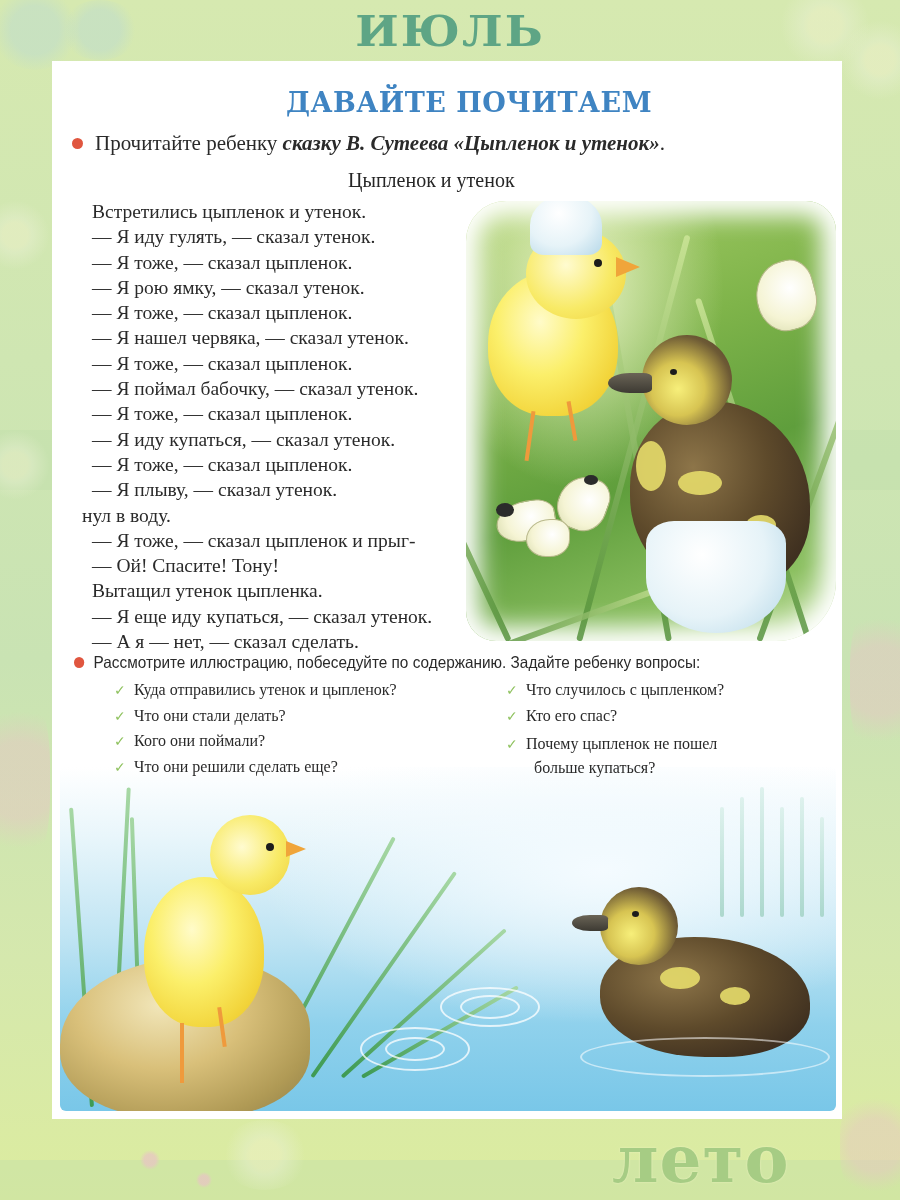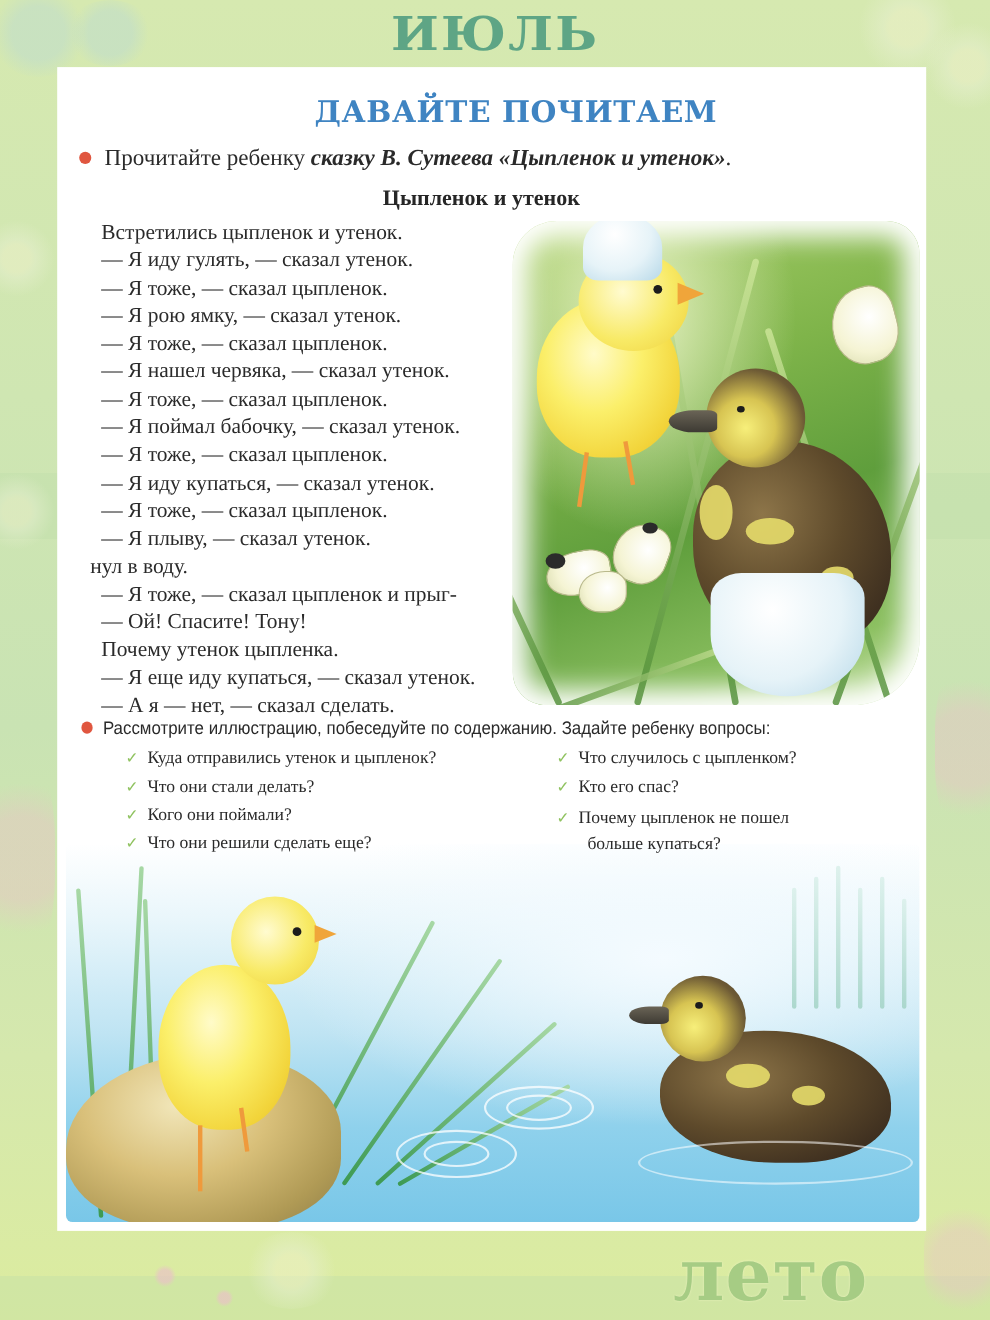--- a/index.html
+++ b/index.html
@@ -53,21 +53,21 @@
 
     .intro {
       position: absolute; top: 70px; left: 20px;
       font-size: 21px; color: #2a2a2a; white-space: nowrap;
     }
     .intro .bullet-dot { margin-right: 12px; margin-top: -3px; }
     .intro .emph { font-weight: bold; font-style: italic; }
 
     .story-title {
       position: absolute; top: 108px; left: 296px;
-      font-family: "Liberation Serif", serif; font-weight: bold;
+      font-family: "Liberation Serif", serif; font-weight: normal;
       font-size: 20px; color: #262626;
     }
 
     .story {
       position: absolute; top: 138px; left: 40px; width: 420px;
       font-family: "Liberation Serif", serif;
       font-size: 19.5px; line-height: 25.3px; color: #2a2a2a;
     }
     .story .line { white-space: nowrap; }
     .story .line.flush { margin-left: -10px; }
@@ -242,21 +242,21 @@
     <div class="line">— Я нашел червяка, — сказал утенок.</div>
     <div class="line">— Я тоже, — сказал цыпленок.</div>
     <div class="line">— Я поймал бабочку, — сказал утенок.</div>
     <div class="line">— Я тоже, — сказал цыпленок.</div>
     <div class="line">— Я иду купаться, — сказал утенок.</div>
     <div class="line">— Я тоже, — сказал цыпленок.</div>
     <div class="line">— Я плыву, — сказал утенок.</div>
     <div class="line flush">нул в воду.</div>
     <div class="line">— Я тоже, — сказал цыпленок и прыг-</div>
     <div class="line">— Ой! Спасите! Тону!</div>
-    <div class="line">Почему утенок цыпленка.</div>
+    <div class="line">Вытащил утенок цыпленка.</div>
     <div class="line">— Я еще иду купаться, — сказал утенок.</div>
     <div class="line">— А я — нет, — сказал сделать.</div>
   </div>
 
   <div class="illus-bottom">
     <div class="reed" style="left:30px;top:40px;height:300px;transform:rotate(-4deg);"></div>
     <div class="reed" style="left:50px;top:20px;height:320px;transform:rotate(3deg);"></div>
     <div class="reed" style="left:80px;top:50px;height:290px;transform:rotate(-2deg);"></div>
     <div class="reed" style="left:210px;top:40px;height:260px;transform:rotate(28deg);"></div>
     <div class="reed" style="left:250px;top:60px;height:250px;transform:rotate(35deg);"></div>

